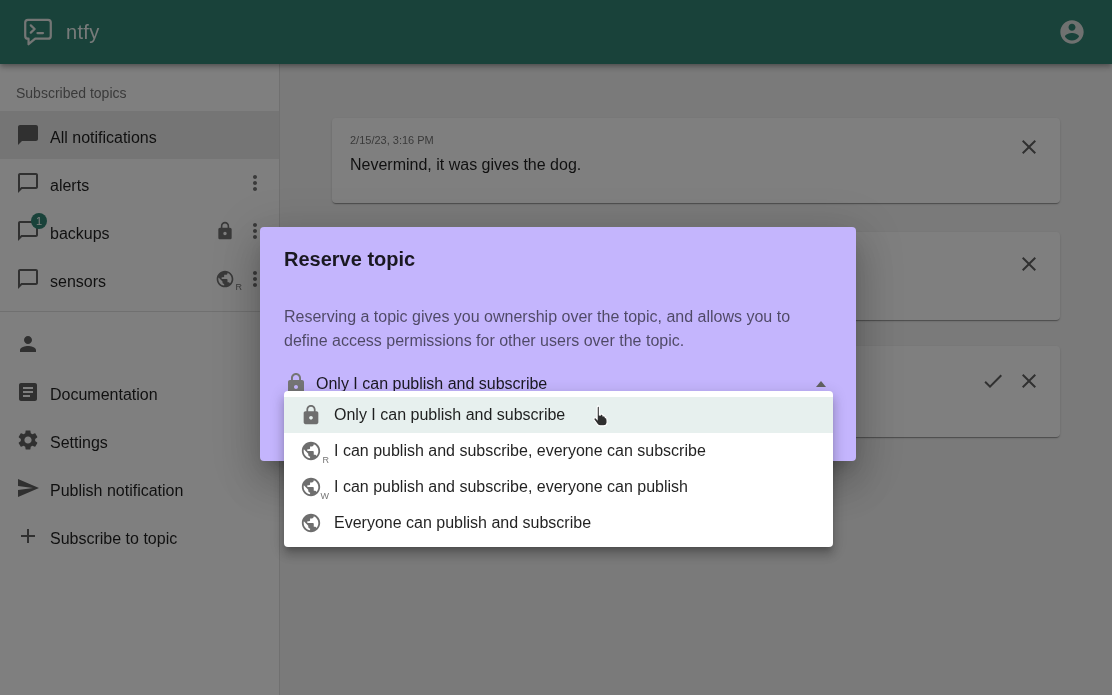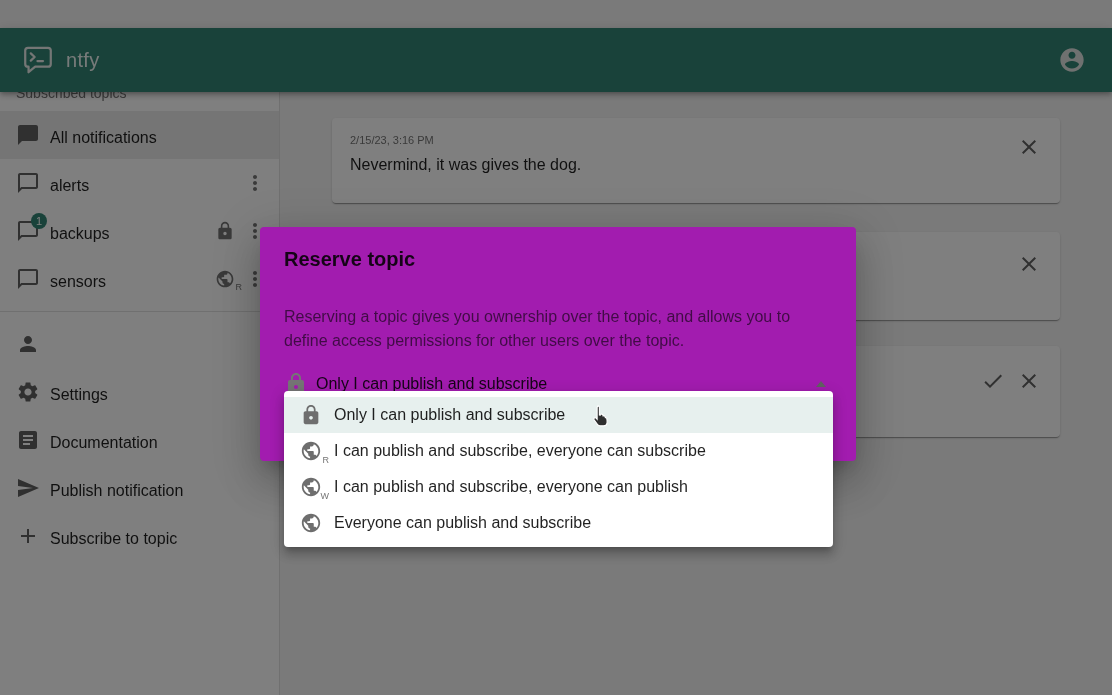--- a/index.html
+++ b/index.html
@@ -4,21 +4,21 @@
 <style>
   * { margin:0; padding:0; box-sizing:border-box; }
   html,body { width:1112px; height:695px; overflow:hidden; }
   body { font-family:"Liberation Sans", sans-serif; background:#f5f5f5; }
   .app { position:relative; width:1112px; height:695px; overflow:hidden; }
 
   
   .appbar { position:absolute; left:0; top:0; width:1112px; height:64px;
     background:#338574; display:flex; align-items:center; padding:12px 16px;
     box-shadow:0 2px 4px -1px rgba(0,0,0,.2),0 4px 5px 0 rgba(0,0,0,.14),0 1px 10px 0 rgba(0,0,0,.12);
-    z-index:5;margin-top:28px; }
+    z-index:5; }
   .logo { width:32px; height:30px; margin:0 12px 0 6px; color:#e8ecea; }
   .app-title { color:rgba(255,255,255,.92); font-size:20px; font-weight:500; letter-spacing:.3px; }
   .appbar-spacer { flex:1; }
   .avatar-btn { width:48px; height:48px; display:flex; align-items:center; justify-content:center;
     color:#dfe3e1; cursor:pointer; }
 
   
   .sidebar { position:absolute; left:0; top:64px; width:280px; height:631px; background:#ffffff;
     border-right:1px solid rgba(0,0,0,.12); }
   .subheader { height:47px; padding:10px 16px 0 16px; display:flex; align-items:center;
@@ -47,21 +47,21 @@
   .card-ts { position:absolute; left:18px; top:16px; font-size:11px; color:#757575; }
   .card-msg { position:absolute; left:18px; top:38px; font-size:16px; color:rgba(0,0,0,.87); }
   .card-action { position:absolute; width:24px; height:24px; color:#616161; cursor:pointer; }
   .a-close-1 { right:19px; top:17px; }
   .a-close-2 { right:19px; top:20px; }
   .a-check-3 { right:55px; top:23px; }
   .a-close-3 { right:19px; top:23px; }
 
   
   .backdrop { position:absolute; inset:0; background:rgba(0,0,0,.5); z-index:10; }
-  .dialog { position:absolute; left:260px; top:227px; width:596px; height:234px; background:#a21caf;
+  .dialog { position:absolute; left:260px; top:227px; width:596px; height:234px; background:#c4b5fd;
     border-radius:4px; padding:21px 24px; z-index:20;
     box-shadow:0 11px 15px -7px rgba(0,0,0,.2),0 24px 38px 3px rgba(0,0,0,.14),0 9px 46px 8px rgba(0,0,0,.12); }
   .dialog-title { font-size:20px; font-weight:700; color:rgba(0,0,0,.87); }
   .dialog-desc { margin-top:34px; font-size:16px; line-height:24px; color:rgba(0,0,0,.6); max-width:535px; }
   .select-row { margin-top:13px; height:37px; display:flex; align-items:center;
     border-bottom:2px solid #338574; cursor:pointer; }
   .select-lock { width:24px; height:24px; color:#757575; flex:0 0 24px; }
   .select-value { margin-left:8px; font-size:16px; color:rgba(0,0,0,.87); }
   .select-arrow { margin-left:auto; margin-right:6px; width:0; height:0;
     border-left:5px solid transparent; border-right:5px solid transparent;
@@ -230,32 +230,32 @@
     <div class="nav-row">
       <span class="nav-icon">
           <svg>
             <use href="#i-person"></use>
           </svg>
         </span>
     </div>
     <div class="nav-row">
       <span class="nav-icon">
           <svg>
+            <use href="#i-article"></use>
+          </svg>
+        </span>
+      <span class="nav-label">Documentation</span>
+    </div>
+    <div class="nav-row">
+      <span class="nav-icon">
+          <svg>
             <use href="#i-gear"></use>
           </svg>
         </span>
       <span class="nav-label">Settings</span>
-    </div>
-    <div class="nav-row">
-      <span class="nav-icon">
-          <svg>
-            <use href="#i-article"></use>
-          </svg>
-        </span>
-      <span class="nav-label">Documentation</span>
     </div>
     <div class="nav-row">
       <span class="nav-icon">
           <svg>
             <use href="#i-send"></use>
           </svg>
         </span>
       <span class="nav-label">Publish notification</span>
     </div>
     <div class="nav-row">

